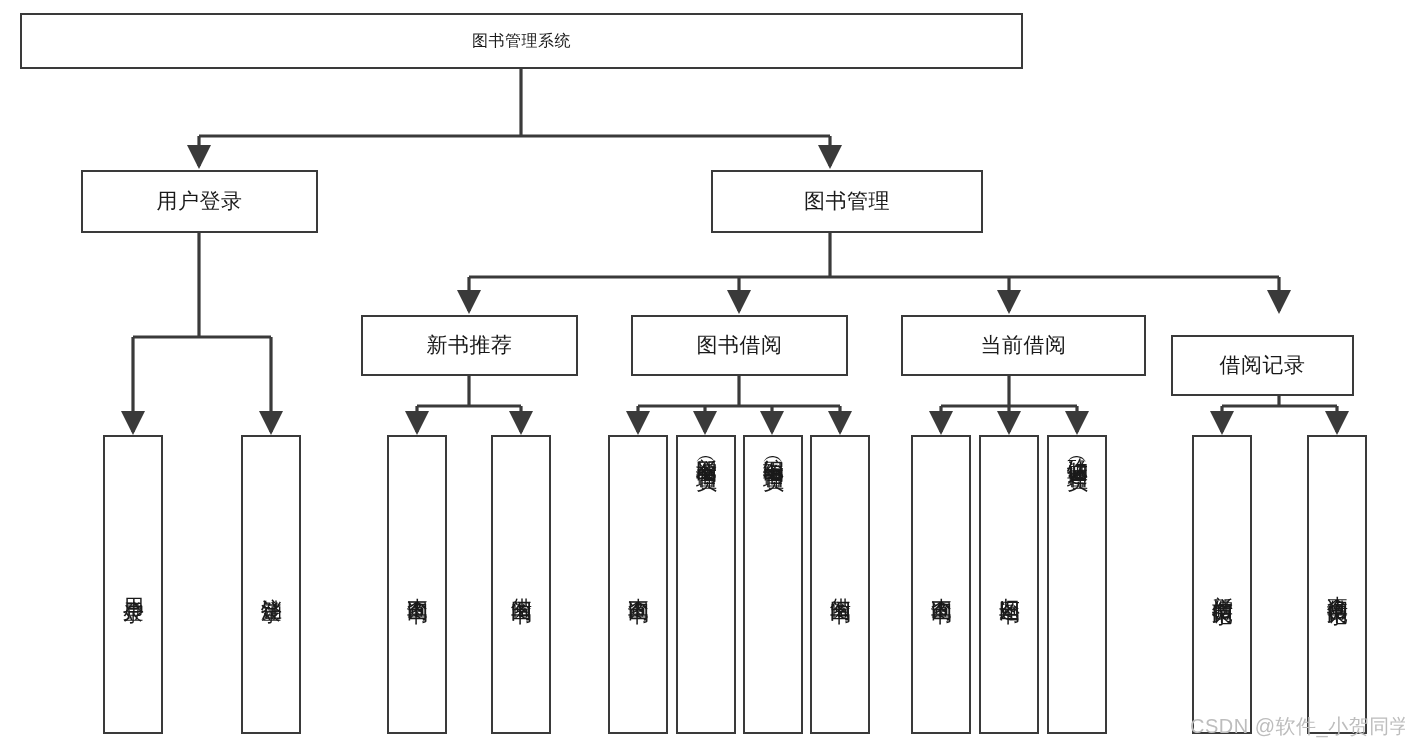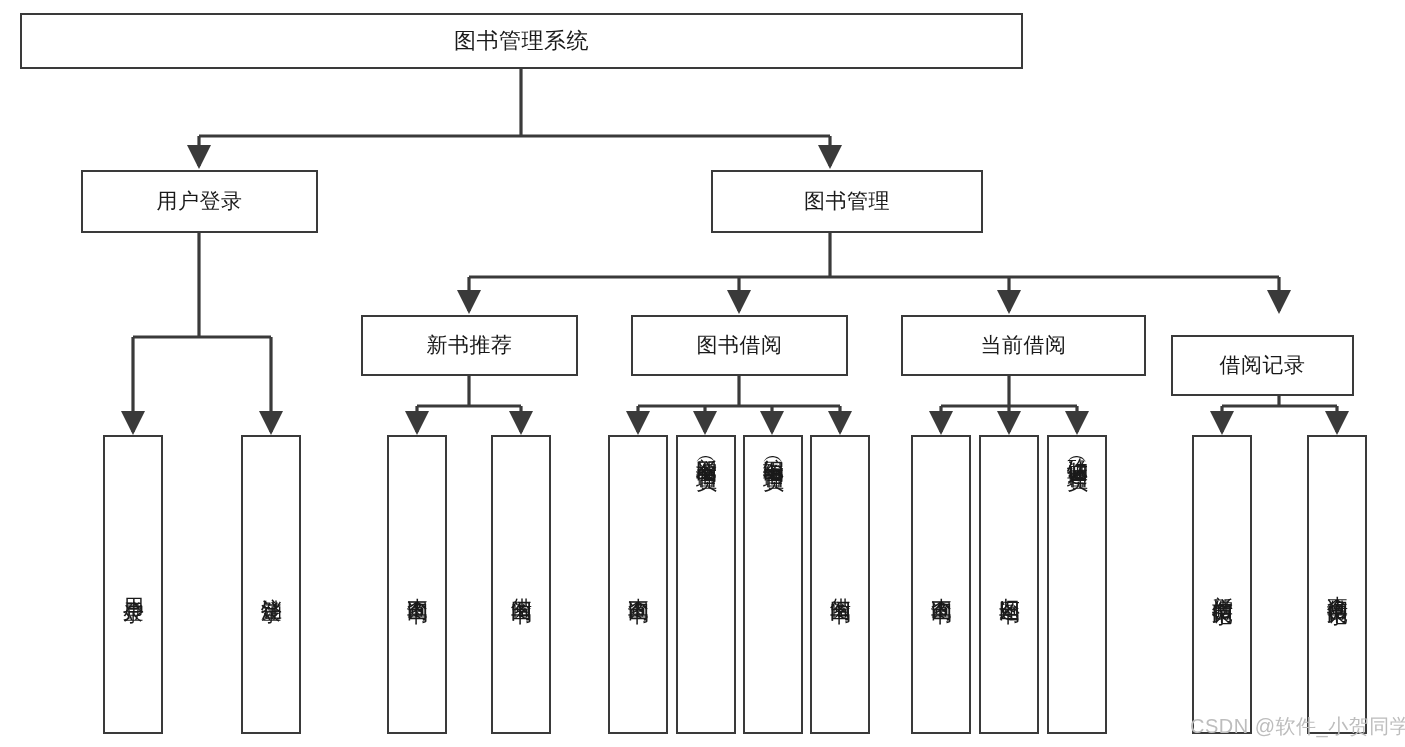--- a/index.html
+++ b/index.html
@@ -50,21 +50,21 @@
     padding: 4px 0;
   }
   .node.v.topalign {
     justify-content: flex-start;
   }
   .node-label {
     display: block;
     white-space: nowrap;
   }
   #title-node {
-    font-size: 22px;
+    font-size: 16px;
   }
   .watermark {
     position: absolute;
     color: #bdbdbd;
     font-size: 20px;
     letter-spacing: 0.5px;
     white-space: nowrap;
     user-select: none;
   }
 </style>

